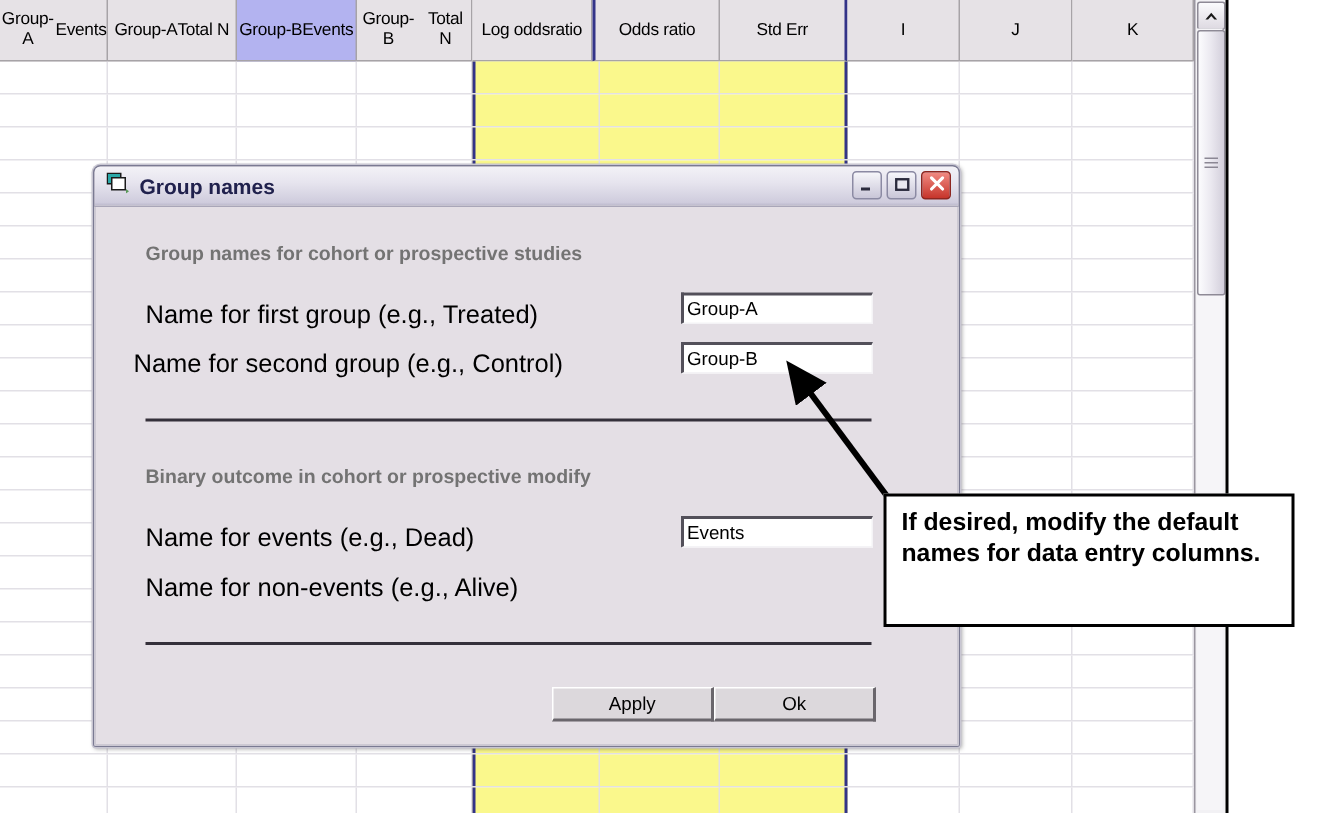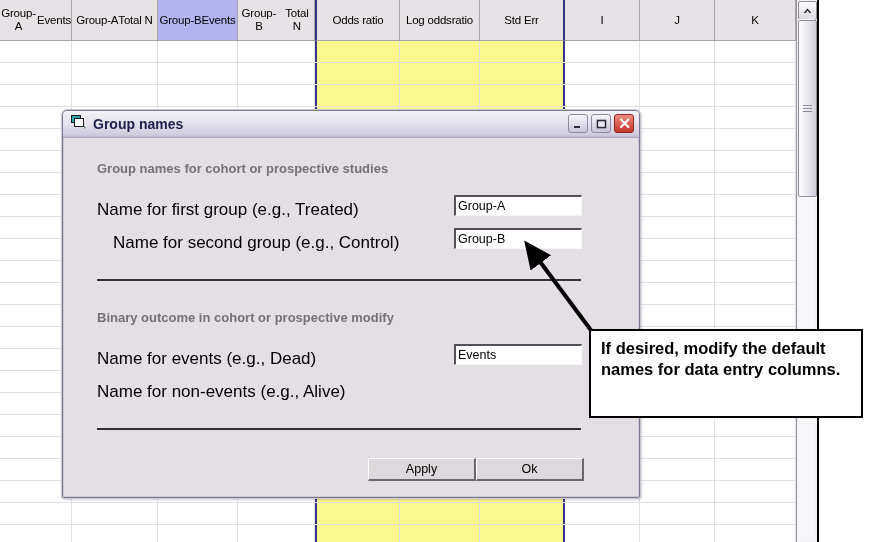--- a/index.html
+++ b/index.html
@@ -290,26 +290,26 @@
           <div>Total N</div>
         </div>
         <div class="hdr-cell selected" style="width: 80px;">
           <div>Group-B</div>
           <div>Events</div>
         </div>
         <div class="hdr-cell" style="width: 77px;">
           <div>Group-B</div>
           <div>Total N</div>
         </div>
-        <div class="hdr-cell bluel" style="width: 85px;">
-          <div>Odds ratio</div>
-        </div>
         <div class="hdr-cell" style="width: 80px;">
           <div>Log odds</div>
           <div>ratio</div>
+        </div>
+        <div class="hdr-cell bluel" style="width: 85px;">
+          <div>Odds ratio</div>
         </div>
         <div class="hdr-cell bluer" style="width: 85px;">
           <div>Std Err</div>
         </div>
         <div class="hdr-cell" style="width: 75px;">
           <div>I</div>
         </div>
         <div class="hdr-cell" style="width: 75px;">
           <div>J</div>
         </div>
@@ -655,21 +655,21 @@
     </div>
   </div>
 
   <div id="dialog-body">
 
     <div class="section-title" style="left:33px; top:23px;">Group names for cohort or prospective studies</div>
 
     <div class="field-label" style="left:33px; top:62px;">Name for first group (e.g., Treated)</div>
     <input class="field-input" style="left: 390px; top: 57px;" type="text" value="Group-A">
 
-    <div class="field-label" style="left:49px; top:95px;">Name for second group (e.g., Control)</div>
+    <div class="field-label" style="left:25px; top:95px;">Name for second group (e.g., Control)</div>
     <input class="field-input" style="left: 390px; top: 90px;" type="text" value="Group-B">
 
     <div class="hrule" style="top:141px;"></div>
 
     <div class="section-title" style="left:33px; top:172px;">Binary outcome in cohort or prospective modify</div>
 
     <div class="field-label" style="left:33px; top:211px;">Name for events (e.g., Dead)</div>
     <input class="field-input" style="left: 390px; top: 206px;" type="text" value="Events">
 
     <div class="field-label" style="left:33px; top:244px;">Name for non-events (e.g., Alive)</div>

